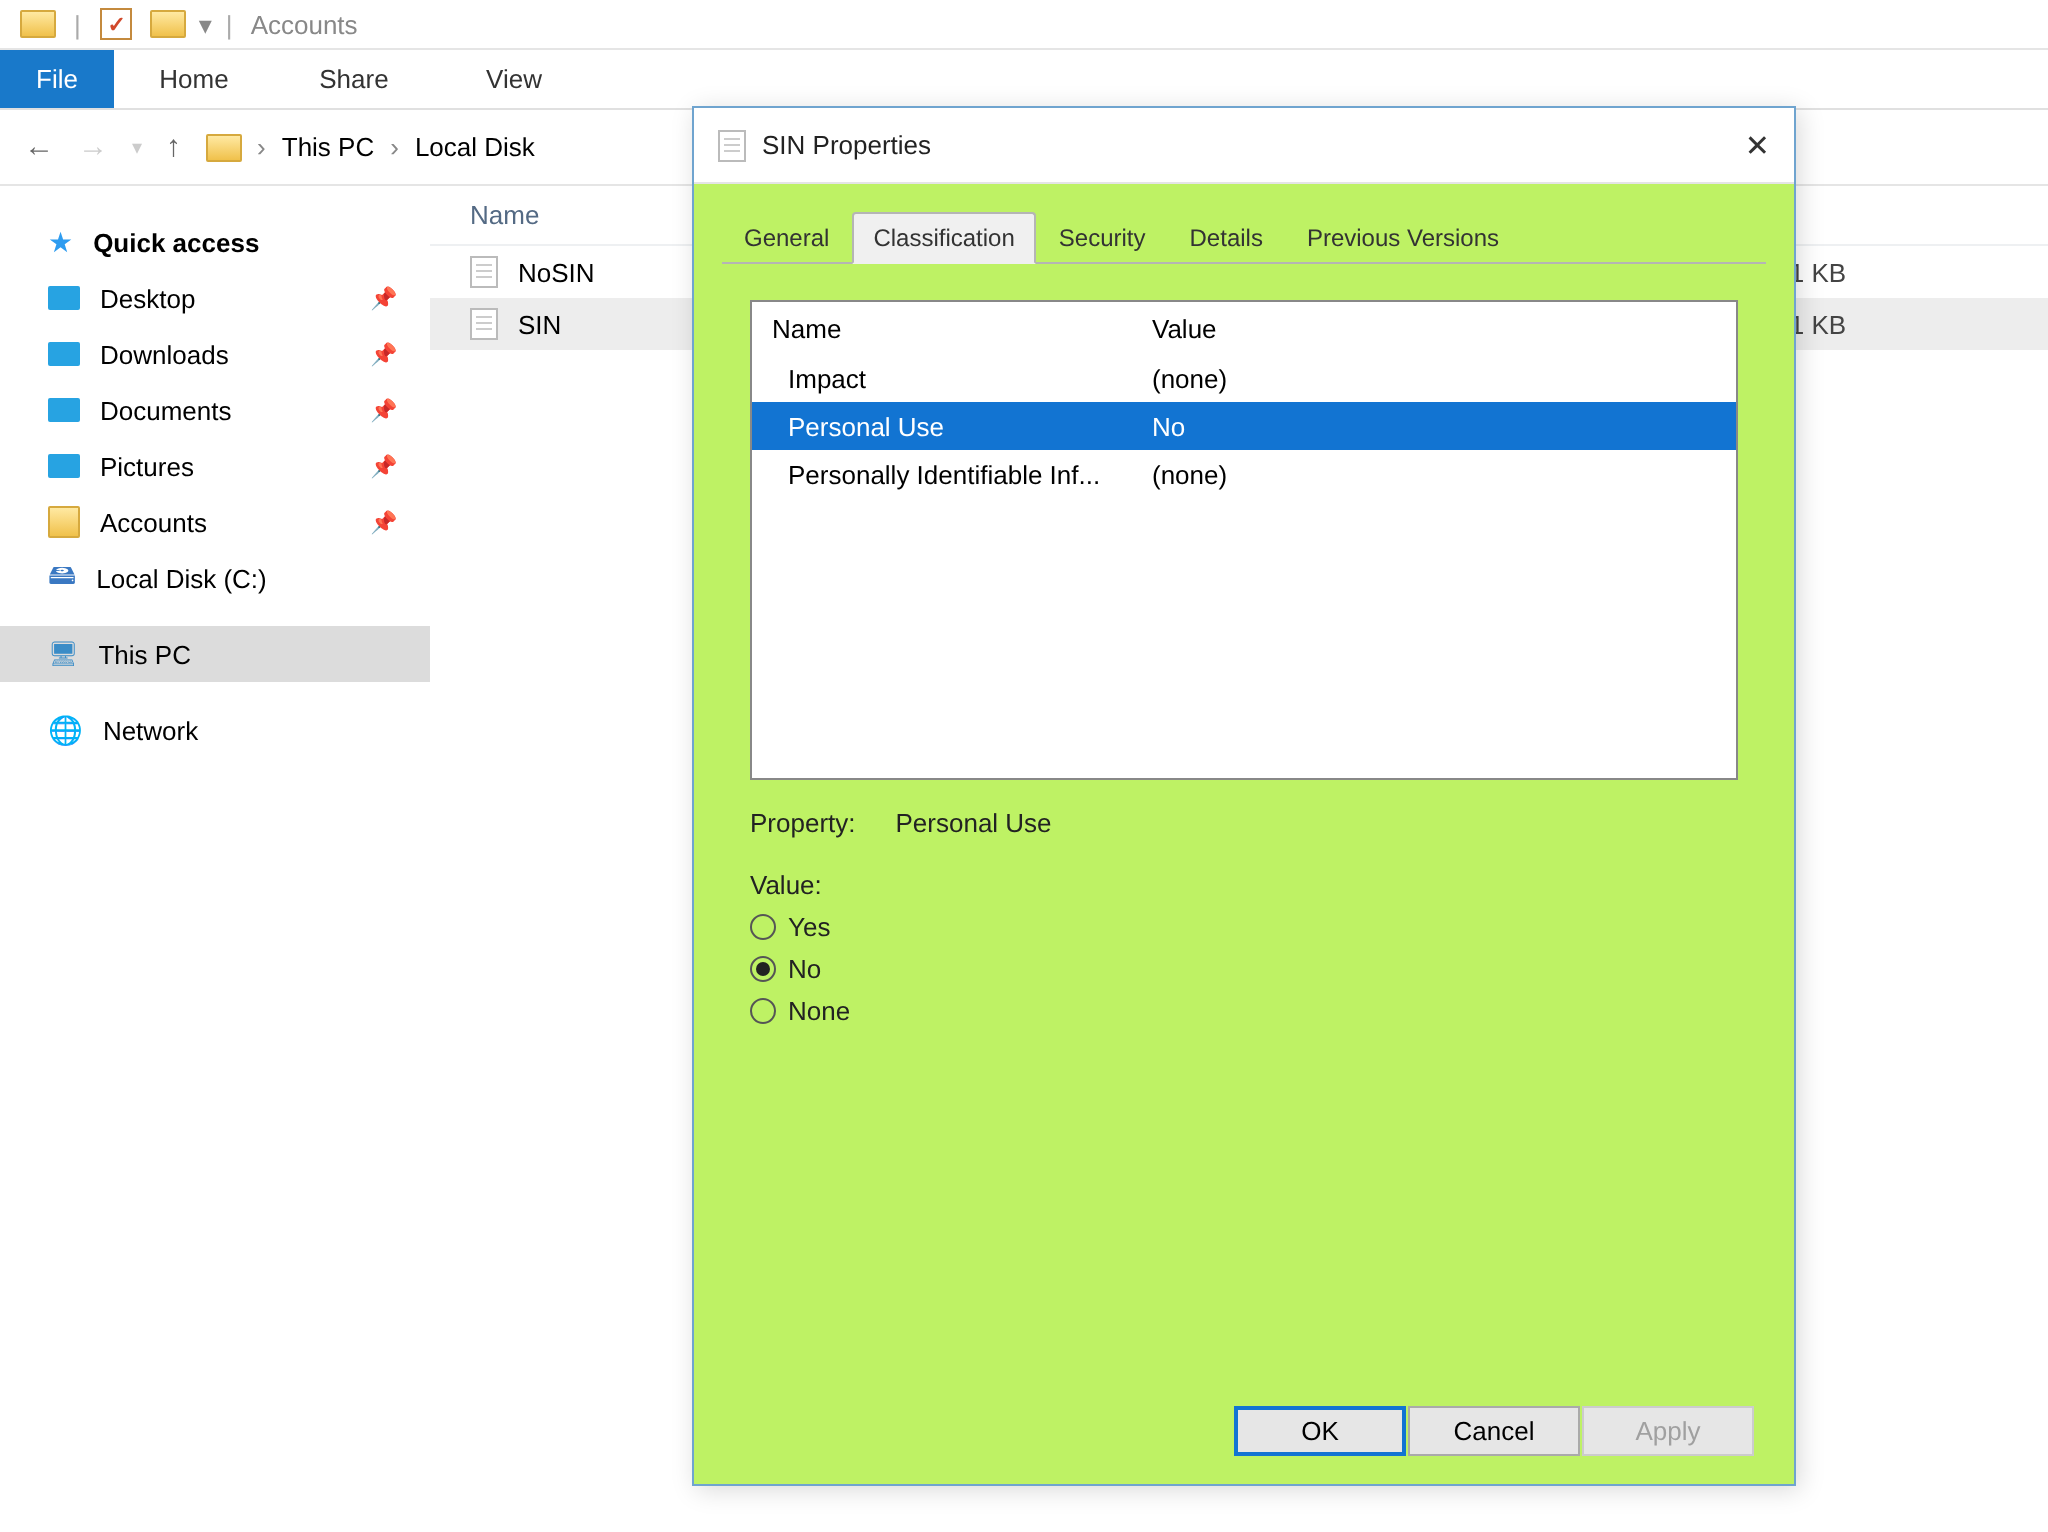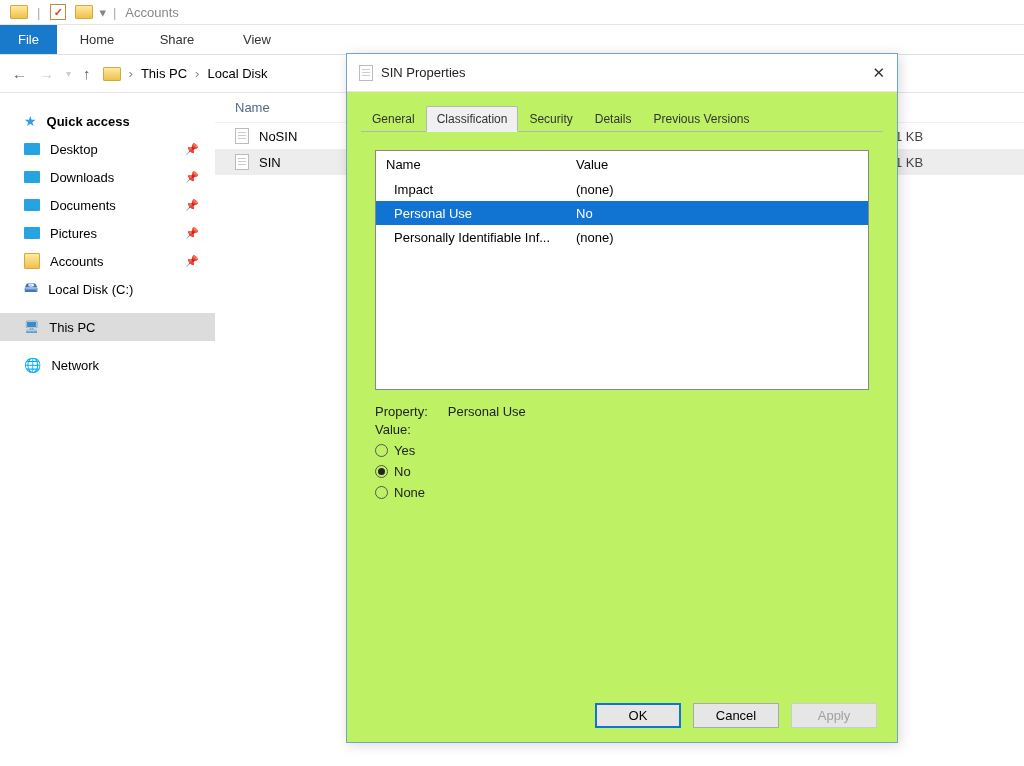--- a/index.html
+++ b/index.html
@@ -50,25 +50,25 @@
 .dtab.active { background:#f0f0f0; border:1px solid #b5b5b5; border-bottom:1px solid #f0f0f0; border-radius:2px 2px 0 0; z-index:2; }
 .class-box { border:1px solid #888; margin: 18px 28px 0 28px; height: 240px; background:#fff; }
 .class-hdr { display:flex; height:26px; align-items:center; padding-left:10px; }
 .ch-name { width:190px; }
 .ch-val { flex:1; }
 .prow { display:flex; height:24px; align-items:center; padding-left:18px; font-size:13px; }
 .prow.sel { background:#1274d2; color:#fff; }
 .prow .pn { width:182px; }
 .prow .pv { flex:1; }
 .below { padding: 14px 28px; font-size:13px; color:#222; }
-.kv { display:flex; gap:20px; margin-bottom:3px; }
+.kv { display:flex; gap:20px; margin-bottom:16px; }
 .radio { display:flex; align-items:center; gap:6px; margin: 6px 0 0 0; }
 .radio .circ { width:13px; height:13px; border:1px solid #555; border-radius:50%; display:flex; align-items:center; justify-content:center; }
 .radio.sel .circ::after { content:""; width:7px; height:7px; background:#222; border-radius:50%; }
-.dlg-buttons { position:absolute; bottom:14px; right:20px; display:flex; gap:12px; }
+.dlg-buttons { position:absolute; bottom:14px; right:20px; display:flex; gap:1px; }
 .dlg-buttons button { width:86px; height:25px; font-size:13px; background:#e6e6e6; border:1px solid #aaa; }
 .dlg-buttons button.primary { border:2px solid #1274d2; }
 .dlg-buttons button.disabled { color:#a0a0a0; border:1px solid #ccc; }
 
 
 .ic { width:16px; height:16px; display:inline-block; }
 .ic-folder { background: linear-gradient(#ffe9a2,#f0c14b); border:1px solid #d6a93e; border-radius:1px; }
 .ic-folder-sm { width:18px; height:14px; background: linear-gradient(#ffe9a2,#f0c14b); border:1px solid #d6a93e; border-radius:1px; display:inline-block; }
 .ic-folder-blu { background:#27a3e2; width:16px; height:12px; display:inline-block; border-radius:1px; }
 .ic-star { color:#2e9cf0; font-size:14px; }

